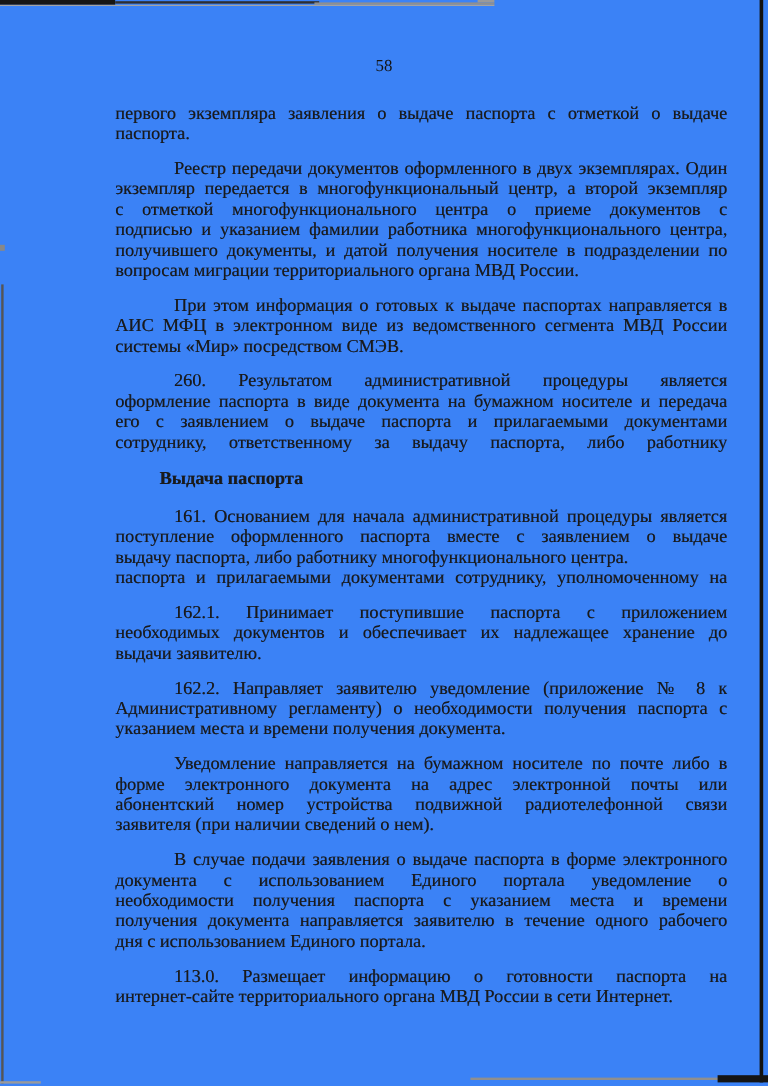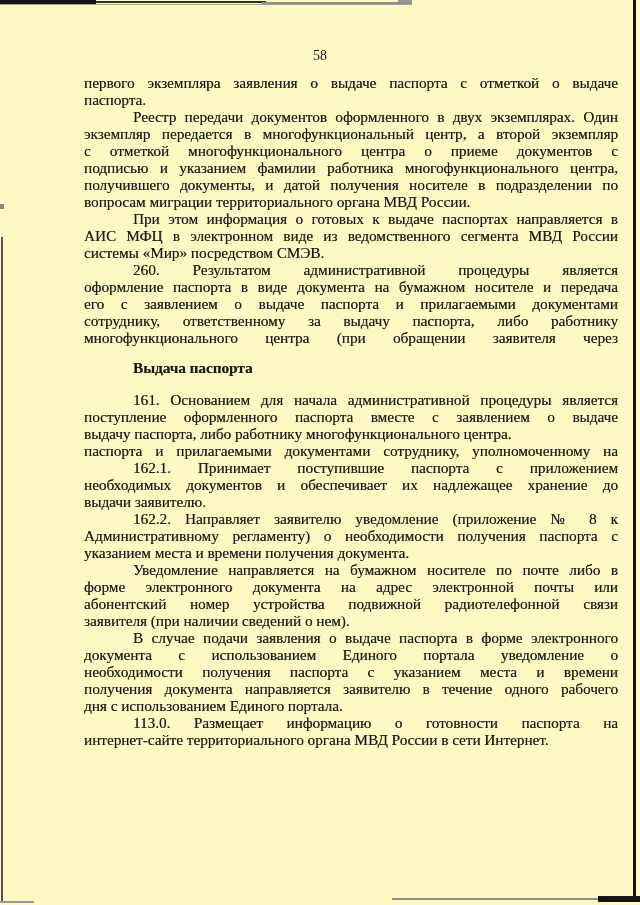--- a/index.html
+++ b/index.html
@@ -6,38 +6,38 @@
   body {
     width: 640px; height: 905px;
     background: #ffffff;
     font-family: "Liberation Serif", "DejaVu Serif", serif;
     color: #1a1a1a;
     position: relative;
     overflow: hidden;
   }
   .scan-page {
     position: absolute; inset: 0;
-    background: #fef9c3;
+    background: #3b82f6;
     font-family: Liberation Serif, serif;
   }
   .page-number {
     position: absolute;
     left: 0; top: 48px; width: 640px;
     text-align: center;
     font-size: 14px; line-height: 16px;
     color: #141414;
   }
   .doc-body {
     position: absolute;
     left: 84px; top: 74px;
     width: 534px;
     font-size: 15.2px;
     text-shadow: 0.3px 0 0.3px rgba(10,10,10,0.55);
   }
-  .para { margin: 0; }
+  .para { margin: 12px; }
   .para .line {
     height: 17px; line-height: 17px;
     text-align: justify;
     -moz-text-align-last: justify;
     text-align-last: justify;
     overflow: hidden;
     white-space: normal;
   }
   .para .line.last {
     -moz-text-align-last: left;
@@ -75,21 +75,20 @@
       <div class="para indent">
         <div class="line first">При этом информация о готовых к выдаче паспортах направляется в</div>
         <div class="line">АИС МФЦ в электронном виде из ведомственного сегмента МВД России</div>
         <div class="line last">системы «Мир» посредством СМЭВ.</div>
       </div>
       <div class="para indent">
         <div class="line first">260. Результатом административной процедуры является</div>
         <div class="line">оформление паспорта в виде документа на бумажном носителе и передача</div>
         <div class="line">его с заявлением о выдаче паспорта и прилагаемыми документами</div>
         <div class="line">сотруднику, ответственному за выдачу паспорта, либо работнику</div>
-        <div class="line">многофункционального центра (при обращении заявителя через</div>
       </div>
       <div class="para heading">
         <div class="line first last">Выдача паспорта</div>
       </div>
       <div class="para indent">
         <div class="line first">161. Основанием для начала административной процедуры является</div>
         <div class="line">поступление оформленного паспорта вместе с заявлением о выдаче</div>
         <div class="line last">выдачу паспорта, либо работнику многофункционального центра.</div>
         <div class="line">паспорта и прилагаемыми документами сотруднику, уполномоченному на</div>
       </div>

